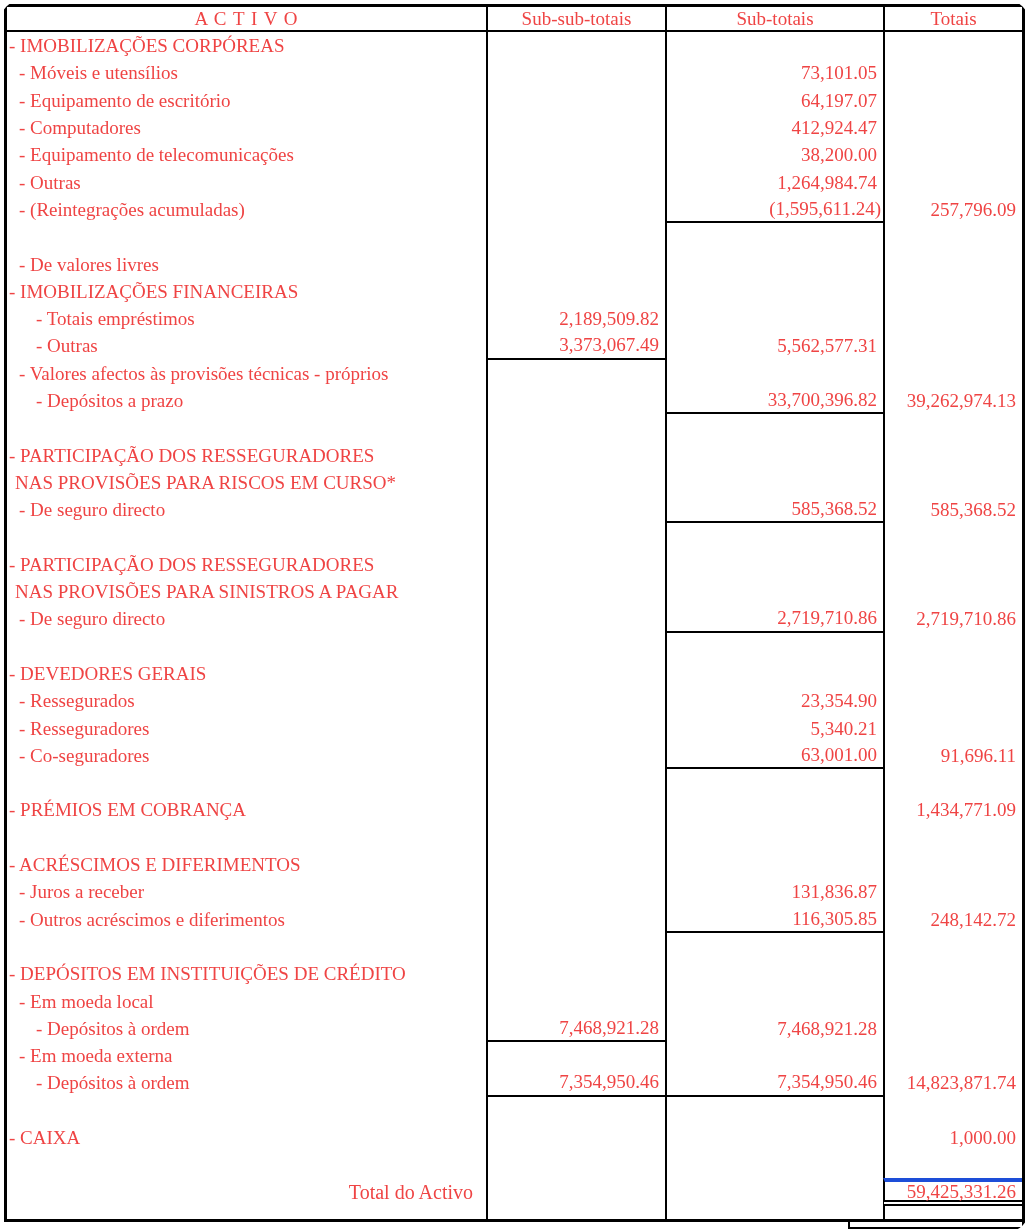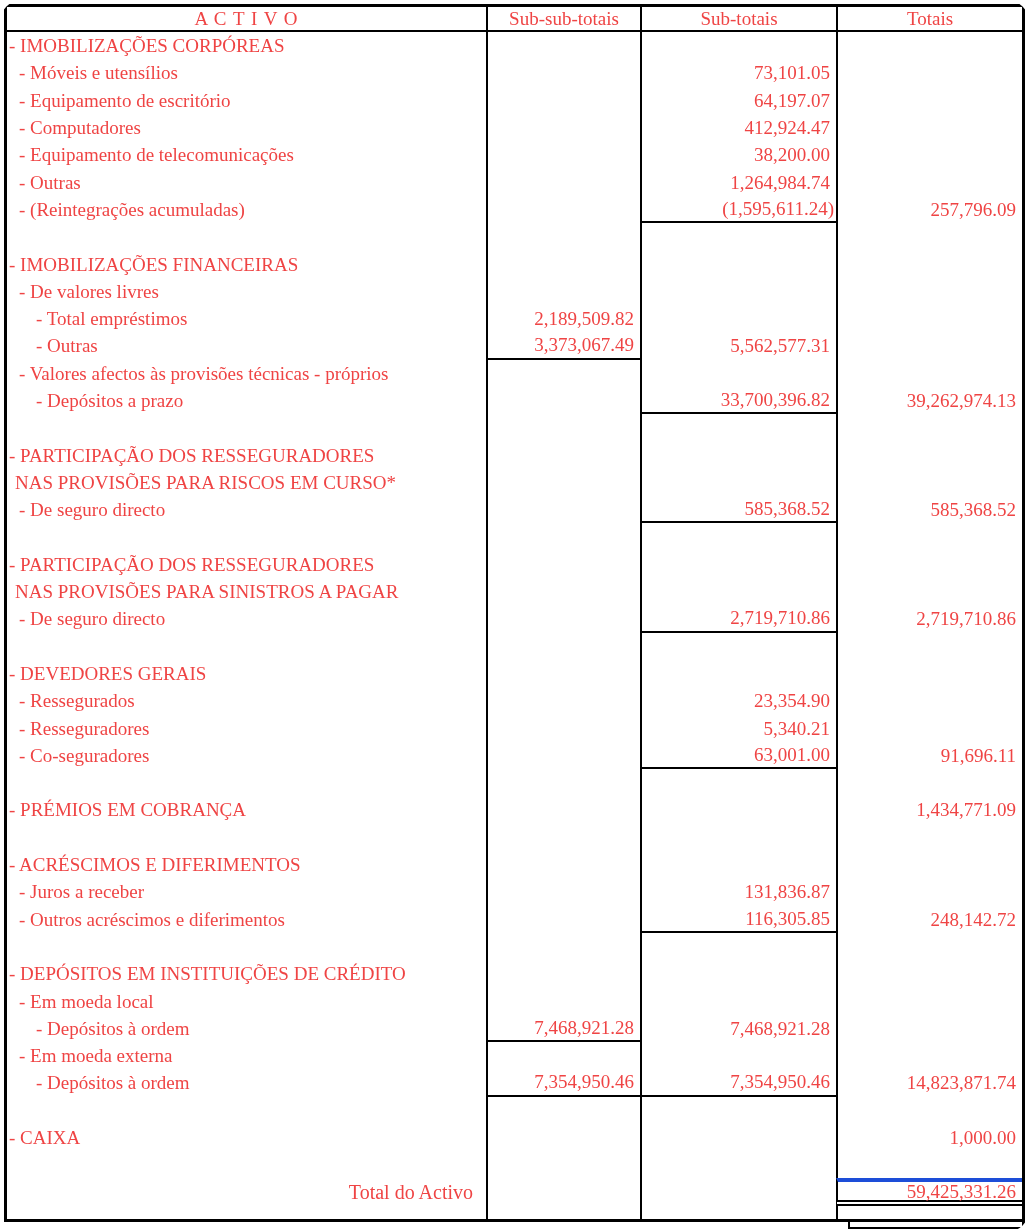--- a/index.html
+++ b/index.html
@@ -9,22 +9,22 @@
   }
   .table{
     position:absolute;left:4px;top:4px;width:1021px;height:1218px;
     border:3px solid #000;box-sizing:border-box;
     display:flex;flex-direction:column;overflow:hidden;background:#fff;
   }
   .hrow{display:flex;height:25px;flex:none;border-bottom:2px solid #000;box-sizing:border-box;}
   .row{display:flex;height:27.3px;flex:none;box-sizing:border-box;}
   .cell{display:flex;align-items:center;box-sizing:border-box;font-size:19px;line-height:1;white-space:nowrap;}
   .c1{width:479px;}
-  .c2{width:154px;border-left:2px solid #000;}
-  .c3{width:196px;border-left:2px solid #000;}
+  .c2{width:179px;border-left:2px solid #000;}
+  .c3{width:218px;border-left:2px solid #000;}
   .c4{flex:1;border-left:2px solid #000;}
   .hc{justify-content:center;font-size:19px;}
   .hc.c1{letter-spacing:1px;}
   .num{justify-content:flex-end;padding-right:6px;}
   .num.paren{padding-right:2px;}
   .label{overflow:visible;text-align:center;}
   .ind0{padding-left:2px;}
   .ind1{padding-left:12px;}
   .ind2{padding-left:29px;}
   .cont{padding-left:8px;}
@@ -91,33 +91,33 @@
           <div class="cell c3 num paren u">(1,595,611.24)</div>
           <div class="cell c4 num">257,796.09</div>
         </div>
         <div class="row">
           <div class="cell c1 label"></div>
           <div class="cell c2 num"></div>
           <div class="cell c3 num"></div>
           <div class="cell c4 num"></div>
         </div>
         <div class="row">
+          <div class="cell c1 label ind1">- De valores livres</div>
+          <div class="cell c2 num"></div>
+          <div class="cell c3 num"></div>
+          <div class="cell c4 num"></div>
+        </div>
+        <div class="row">
           <div class="cell c1 label ind0">- IMOBILIZAÇÕES FINANCEIRAS</div>
           <div class="cell c2 num"></div>
           <div class="cell c3 num"></div>
           <div class="cell c4 num"></div>
         </div>
         <div class="row">
-          <div class="cell c1 label ind1">- De valores livres</div>
-          <div class="cell c2 num"></div>
-          <div class="cell c3 num"></div>
-          <div class="cell c4 num"></div>
-        </div>
-        <div class="row">
-          <div class="cell c1 label ind2">- Total empréstimos</div>
+          <div class="cell c1 label ind2">- Totais empréstimos</div>
           <div class="cell c2 num">2,189,509.82</div>
           <div class="cell c3 num"></div>
           <div class="cell c4 num"></div>
         </div>
         <div class="row">
           <div class="cell c1 label ind2">- Outras</div>
           <div class="cell c2 num u">3,373,067.49</div>
           <div class="cell c3 num">5,562,577.31</div>
           <div class="cell c4 num"></div>
         </div>

